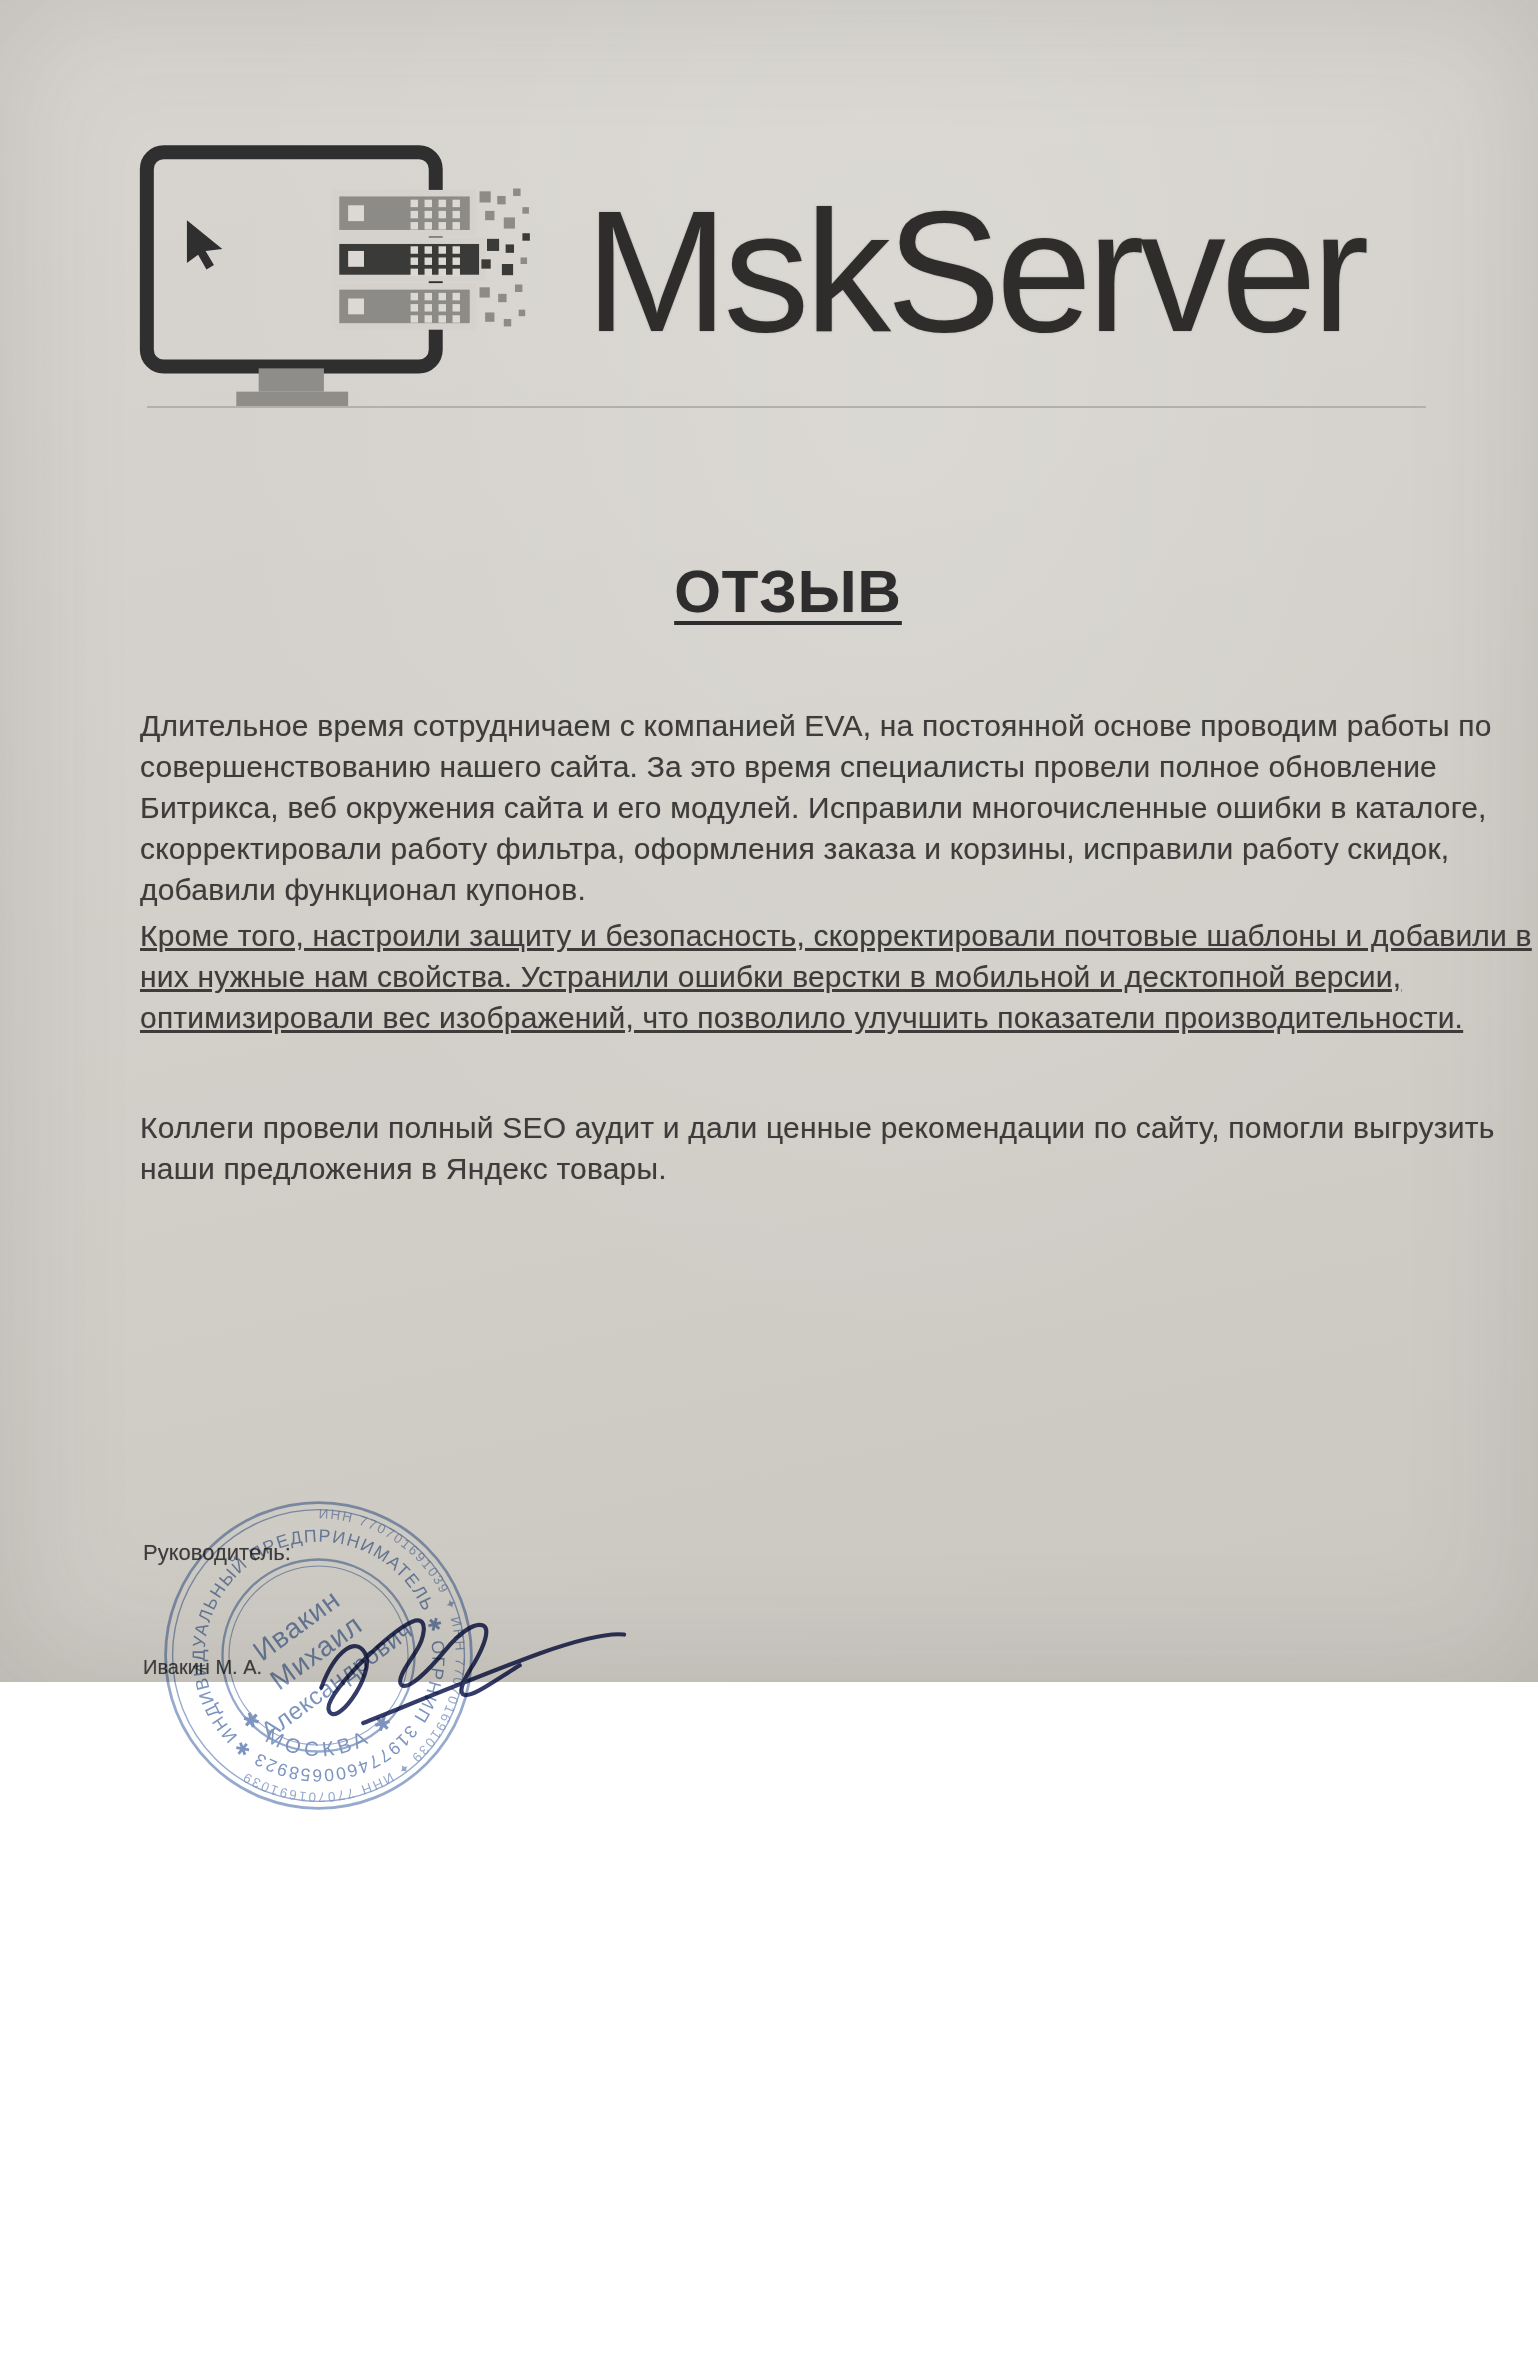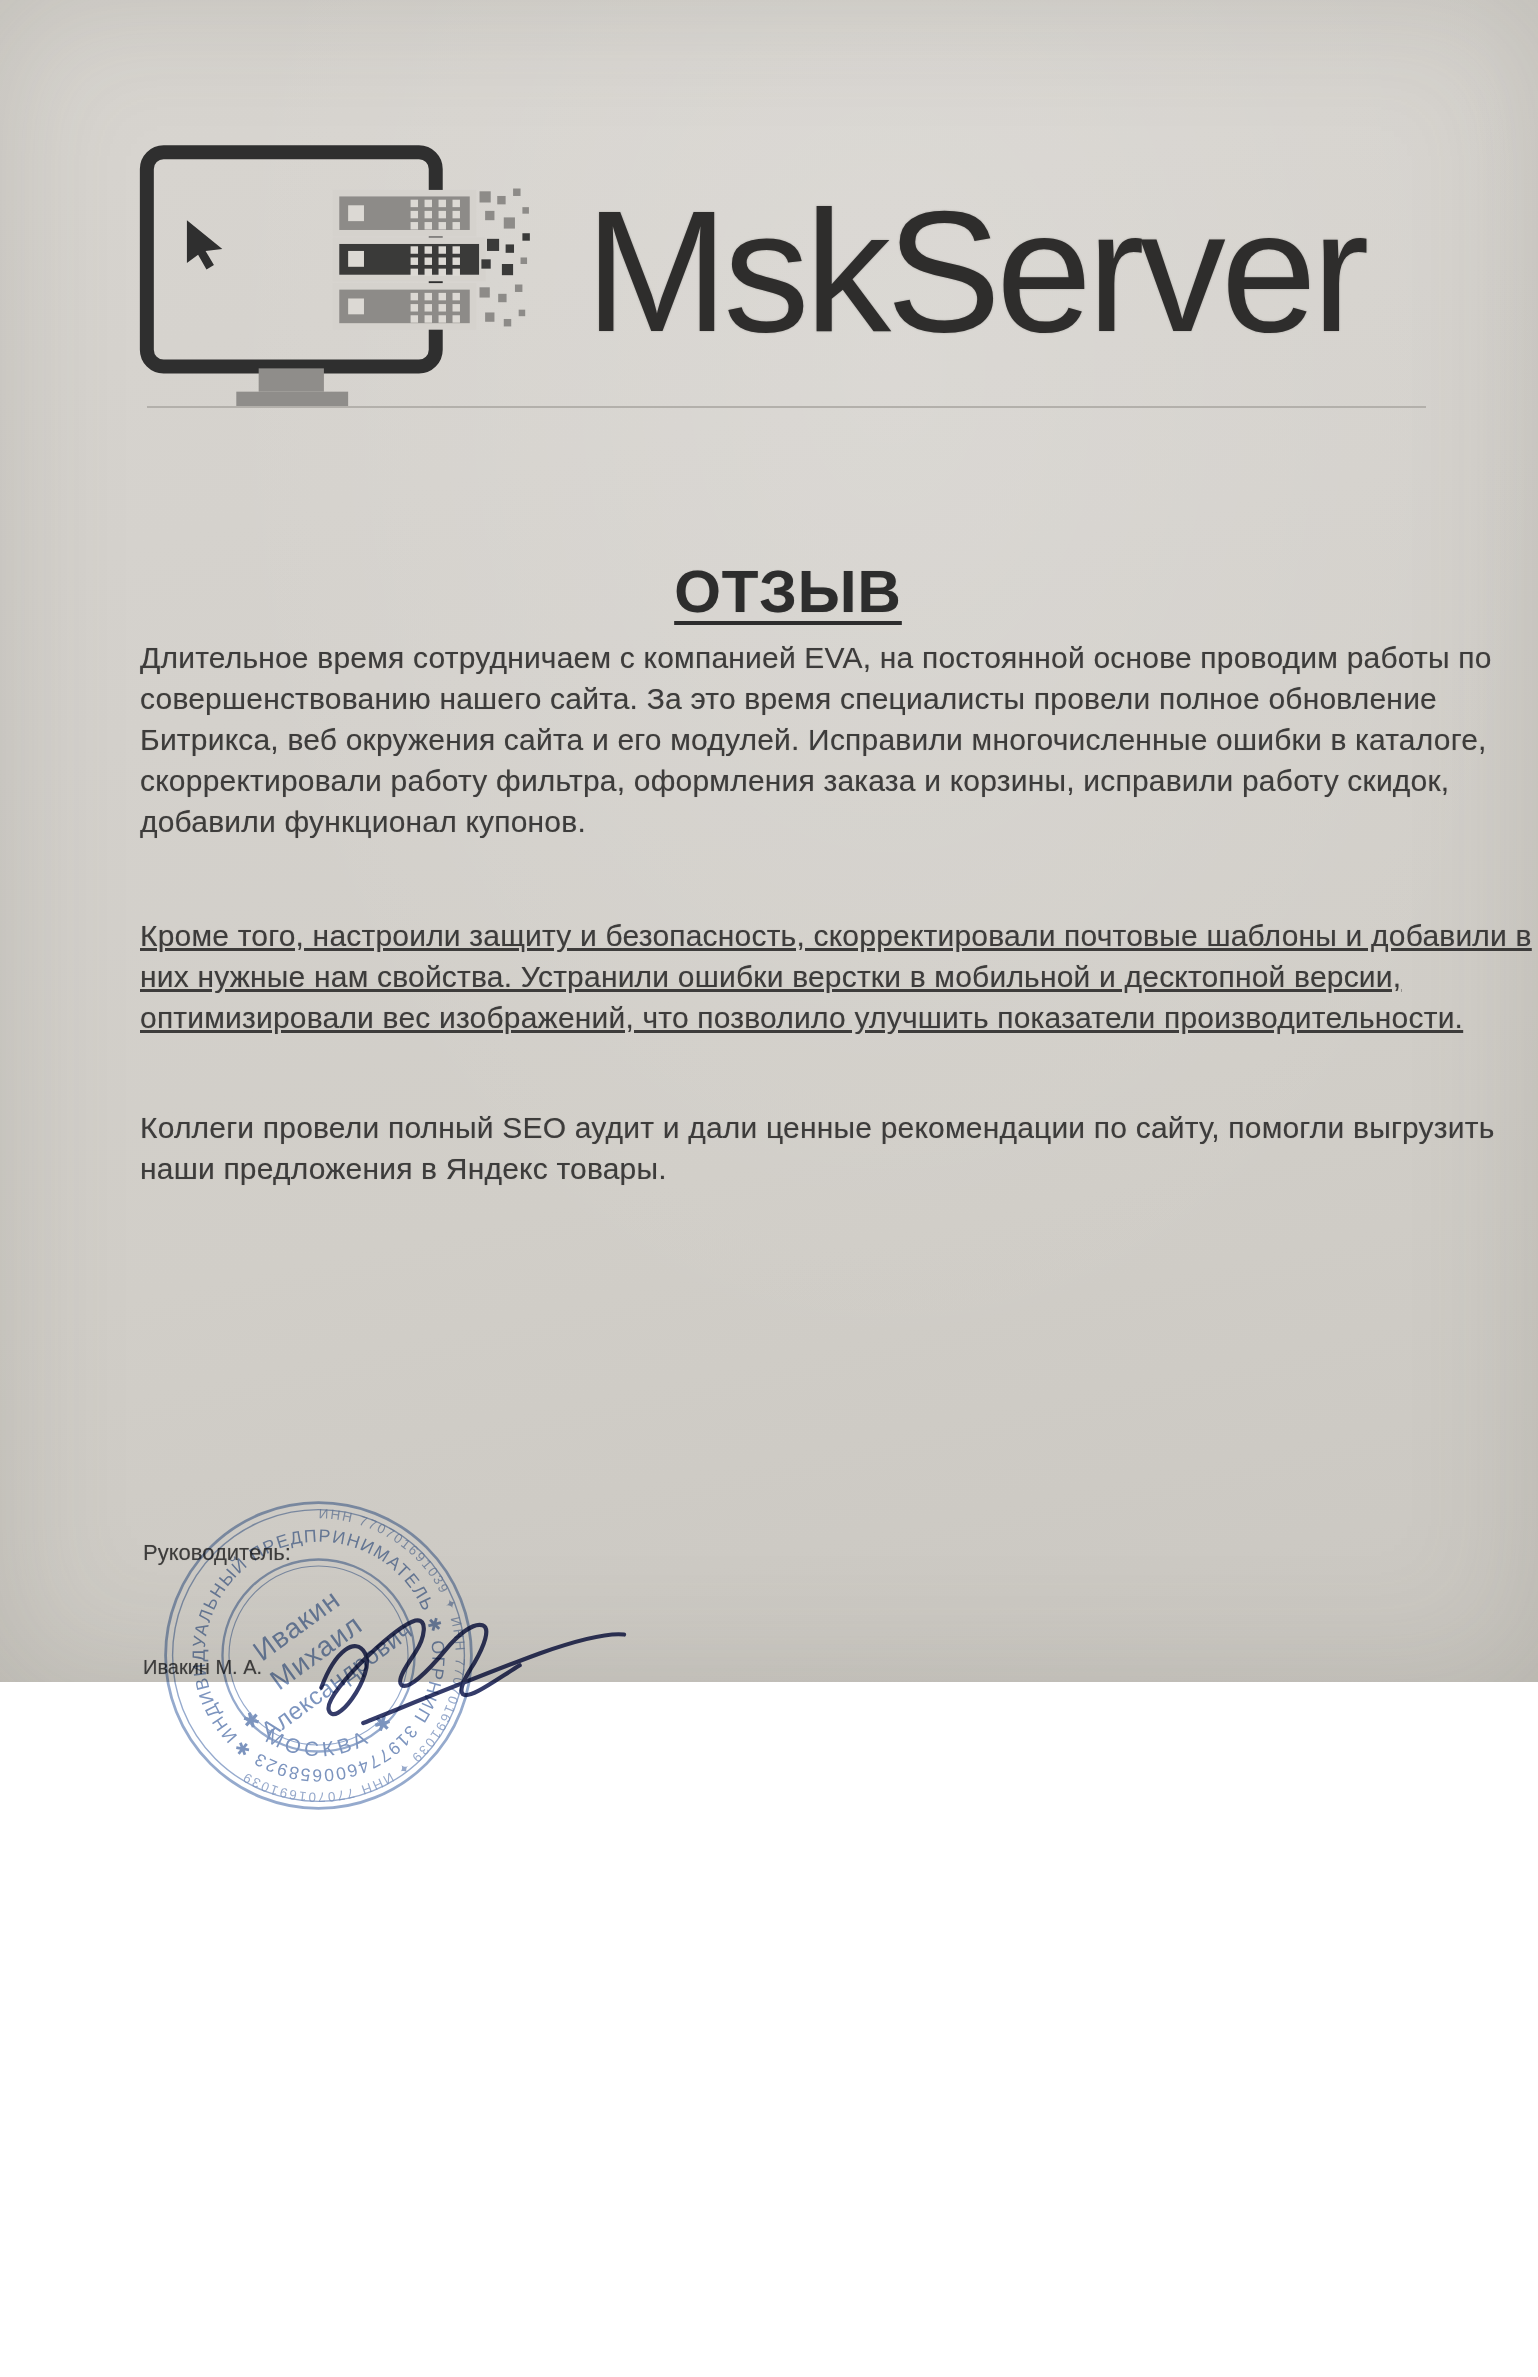--- a/index.html
+++ b/index.html
@@ -40,21 +40,21 @@
     text-decoration-thickness: 3.7px;
     text-underline-offset: 9.3px;
     text-shadow: 0 0 0.9px rgba(45,45,45,.45);
   }
   .para {
     position: absolute; left: 140px; margin: 0;
     font-size: 30px; line-height: 41px; color: #3d3c3b;
     white-space: pre; letter-spacing: 0.2px;
     text-shadow: 0 0 0.9px rgba(61,60,59,.4);
   }
-  .p1 { top: 637px; }
+  .p1 { top: 705px; }
   .p2 { top: 915px; text-decoration: underline; }
   .p3 { top: 1107px; }
   .thanks { top: 1270px; }
   .sig-role { position: absolute; left: 143px; top: 1540px;
     font-size: 22px; color: #3d3c3b; text-shadow: 0 0 0.9px rgba(61,60,59,.4); }
   .sig-name { position: absolute; left: 143px; top: 1656px;
     font-size: 20px; color: #3d3c3b; text-shadow: 0 0 0.9px rgba(61,60,59,.4); }
   
   .stamp {
     position: absolute; left: 160px; top: 1497px;

